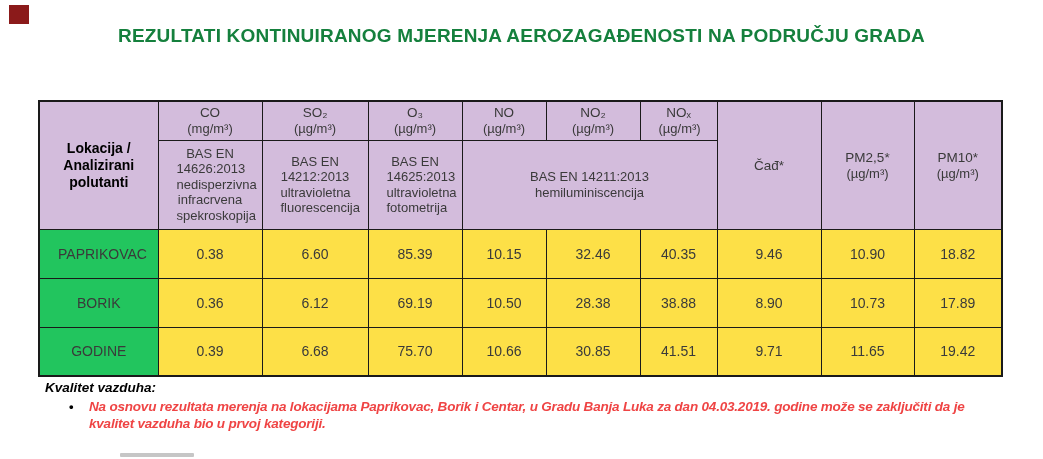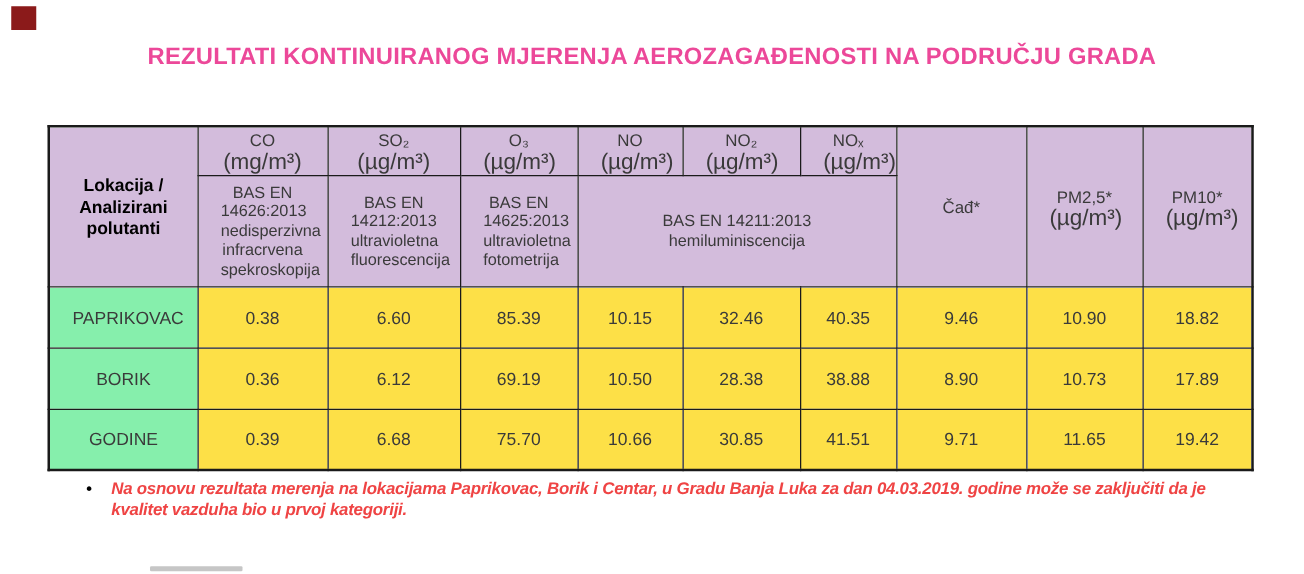--- a/index.html
+++ b/index.html
@@ -10,26 +10,26 @@
     position: relative;
     overflow: hidden;
     color: #000;
   }
   .red-marker {
     position: absolute; left: 9px; top: 5px;
     width: 20px; height: 19px;
     background: #8b1a1a;
   }
   .title {
-    position: absolute; top: 34px; left: 0; right: 0;
+    position: absolute; top: 24px; left: 0; right: 0;
     text-align: center;
     font-weight: bold;
     font-size: 19px;
     line-height: 24px;
-    color: #ec4899;
+    color: #15803d;
     letter-spacing: 0.2px;
   }
   table.results {
     position: absolute; top: 100px; left: 38px;
     border-collapse: collapse;
     table-layout: fixed;
     width: 963px;
     border: 2px solid #1a1a1a;
   }
   table.results th, table.results td {
@@ -45,31 +45,31 @@
   th.hcell { background: #d3bcdc; font-weight: normal; color: #3a3a3a; }
   th.corner {
     background: #d3bcdc;
     font-weight: bold;
     font-size: 14px;
     line-height: 17px;
     color: #000000;
     white-space: pre-line;
   }
   .pn { font-size: 13.5px; line-height: 17px; }
-  .pu { font-size: 18px;   line-height: 16px; }
+  .pu { font-size: 13px;   line-height: 16px; }
   th.method {
     background: #d3bcdc;
     font-weight: normal;
     font-size: 13px;
     line-height: 15.5px;
     color: #3a3a3a;
     white-space: pre-line;
   }
   th.loc {
-    background: #86efac;
+    background: #22c55e;
     font-weight: normal;
     font-size: 14px;
     color: #3a3a3a;
     margin-top: 48px;
   }
   td.val {
     background: #fde047;
     font-size: 14px;
     color: #3a3a3a;
   }
@@ -210,20 +210,21 @@
       <td class="val">30.85</td>
       <td class="val">41.51</td>
       <td class="val">9.71</td>
       <td class="val">11.65</td>
       <td class="val">19.42</td>
     </tr>
   </tbody>
     </table>
 
   <div class="footer">
+    <div class="fheading">Kvalitet vazduha:</div>
     <div class="bullet-row">
       <span class="bdot">•</span>
       <div class="btext">Na osnovu rezultata merenja na lokacijama Paprikovac, Borik i Centar, u Gradu Banja Luka za dan 04.03.2019. godine može se zaključiti da je kvalitet vazduha bio u prvoj kategoriji.</div>
     </div>
   </div>
 
   <div class="smudge"></div>
 
 </div>
 

